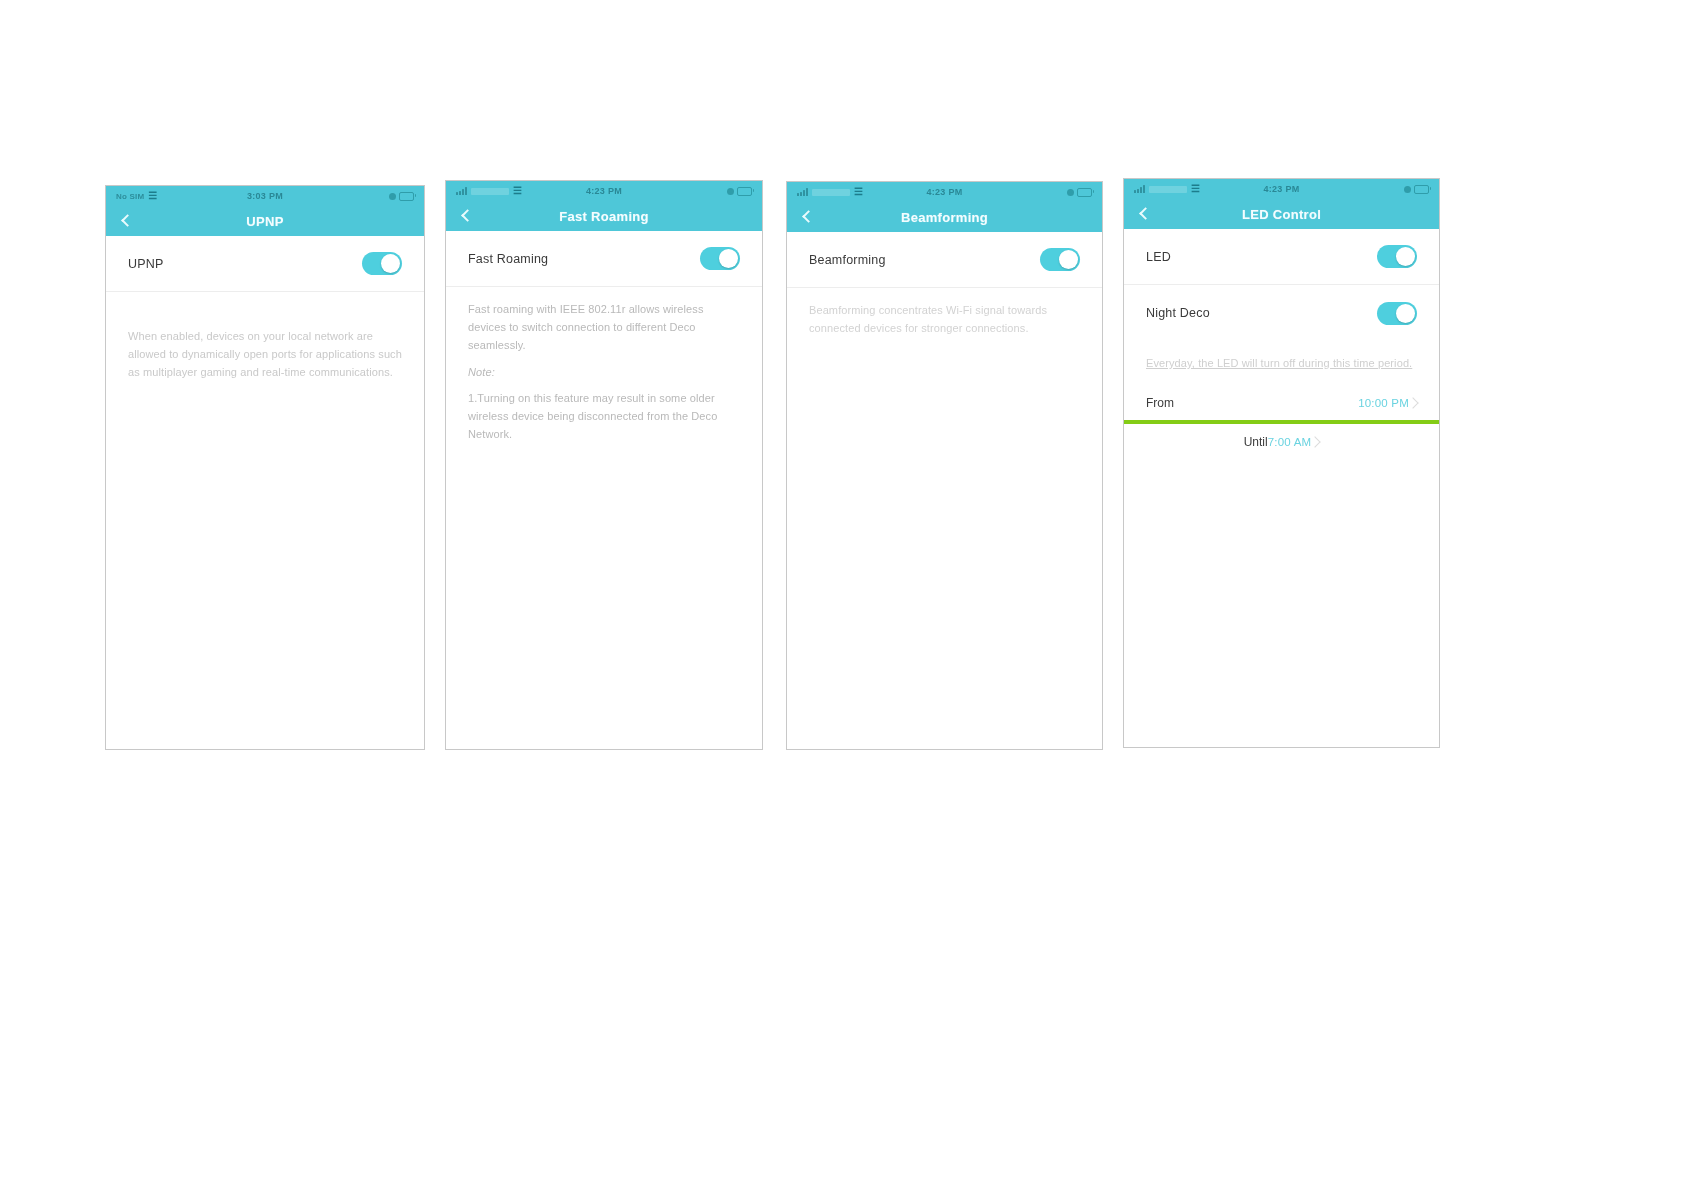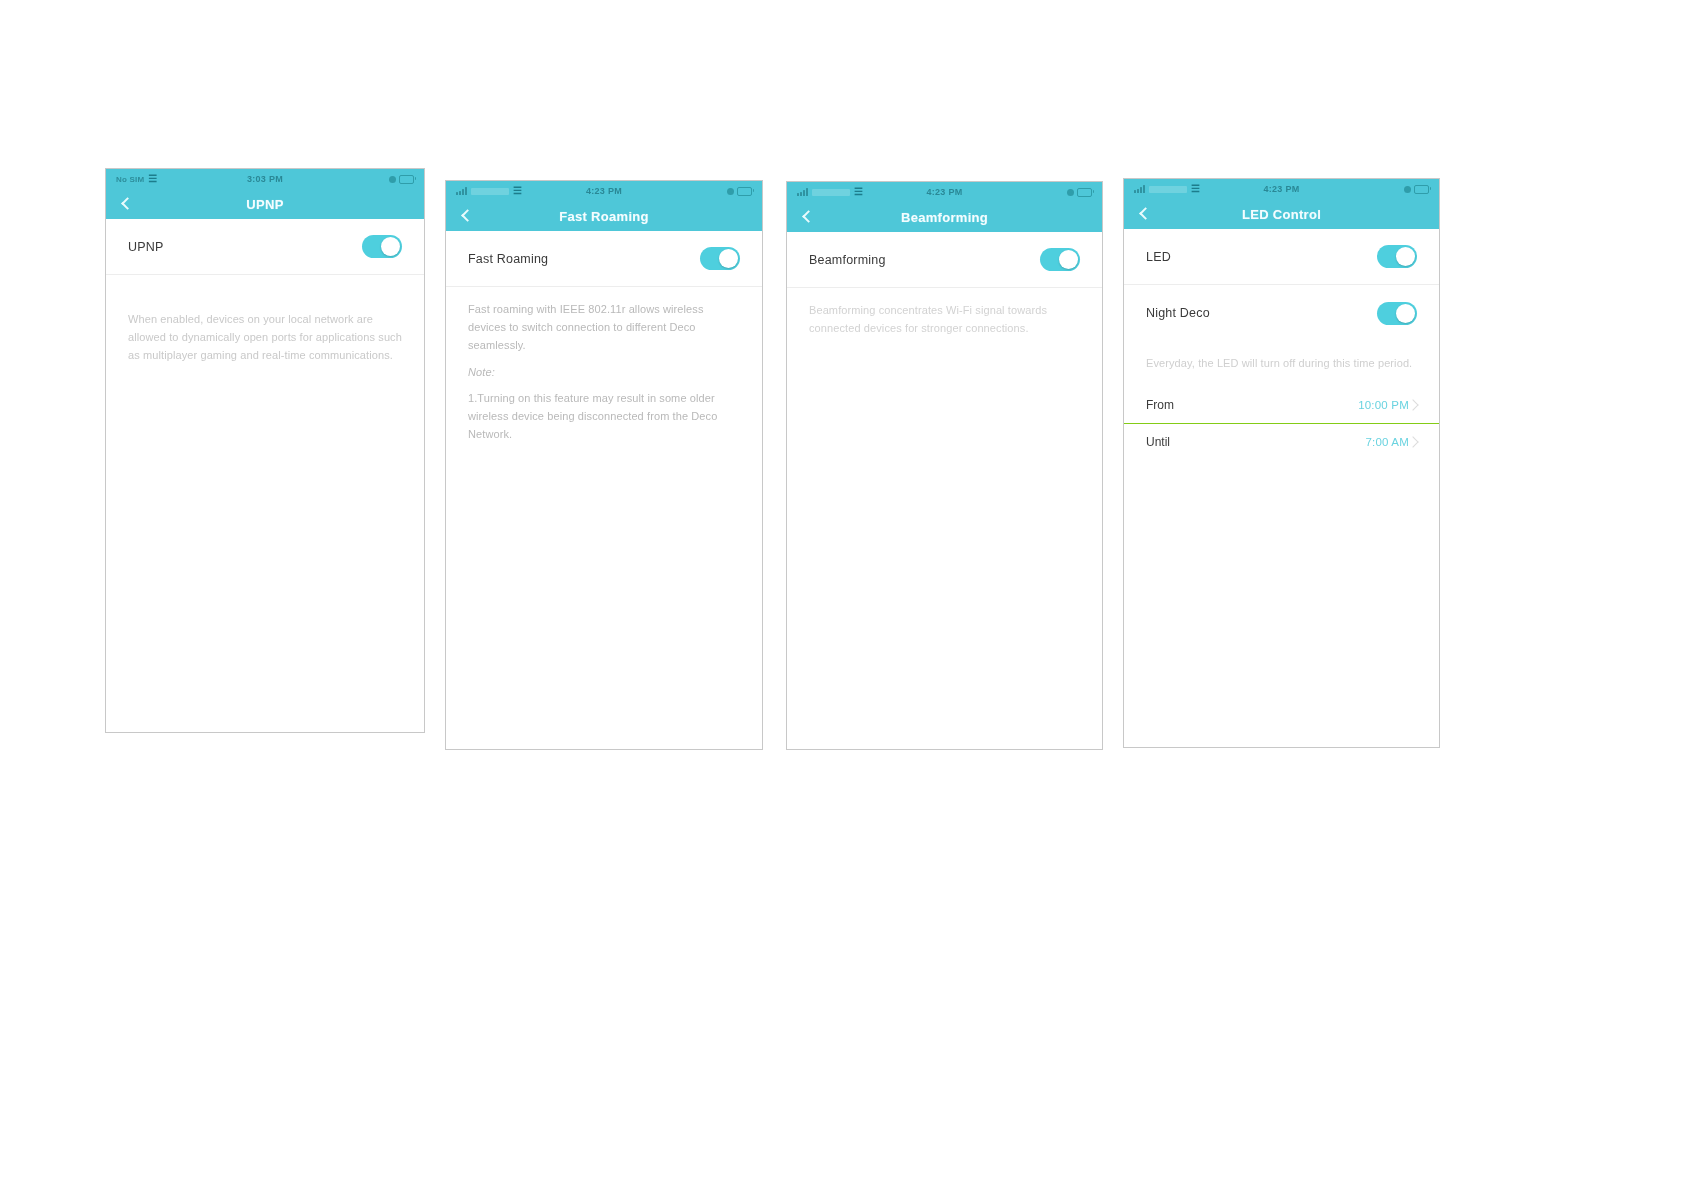--- a/index.html
+++ b/index.html
@@ -21,21 +21,21 @@
 
   
   .phone {
     position: absolute;
     background: #ffffff;
     border: 1px solid #c8c8c8;
     box-sizing: border-box;
     overflow: hidden;
   }
 
-  .phone-1 { left: 105px; top: 168px; width: 320px; height: 565px; }
+  .phone-1 { left: 105px; top: 185px; width: 320px; height: 565px; }
   .phone-2 { left: 445px; top: 180px; width: 318px; height: 570px; }
   .phone-3 { left: 786px; top: 181px; width: 317px; height: 569px; }
   .phone-4 { left: 1123px; top: 178px; width: 317px; height: 570px; }
 
   
   .statusbar {
     height: 20px;
     background: #4ec7d8;
     display: flex;
     align-items: center;
@@ -210,33 +210,33 @@
     line-height: 1.62;
     color: #b9b9b9;
     filter: blur(0.5px);
     letter-spacing: .1px;
   }
   .desc p:last-child { margin-bottom: 0; }
   .desc p.note-head { margin-bottom: 8px; font-style: italic; }
 
   .desc-3 p { color: #d2d2d2; filter: blur(0.75px); }
   .desc-1 p { color: #c9c9c9; filter: blur(0.7px); margin-top: 22px; }
-  .desc-4 p { color: #cfcfcf; filter: blur(0.65px); }
+  .desc-4 p { color: #cfcfcf; filter: blur(0.65px); text-decoration: underline; }
 
   
   .time-row {
     display: flex;
     align-items: center;
     justify-content: space-between;
     padding: 0 22px 0 22px;
     box-sizing: border-box;
     height: 37px;
-    border-bottom: 1px solid #84cc16;
-  }
-  .time-row:last-of-type { border-bottom: none; }
+    border-bottom: 4px solid #84cc16;
+  }
+  .time-row:last-of-type { border-bottom: none; justify-content: center; }
   .time-label {
     font-size: 12px;
     color: #3c3c3c;
     filter: blur(0.35px);
   }
   .time-value-wrap {
     display: flex;
     align-items: center;
   }
   .time-value {

